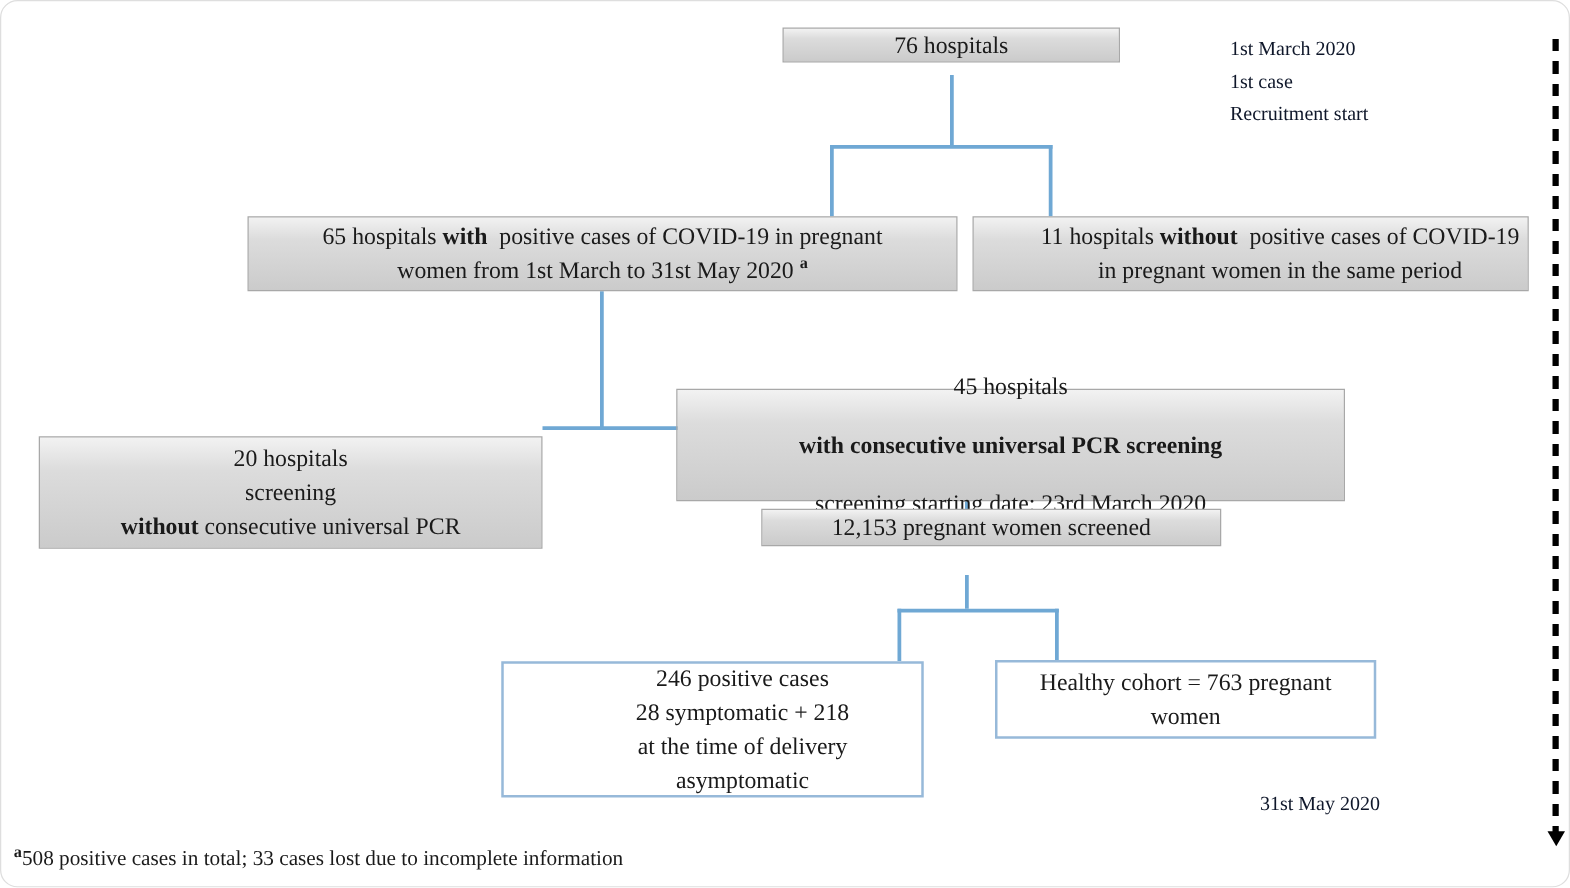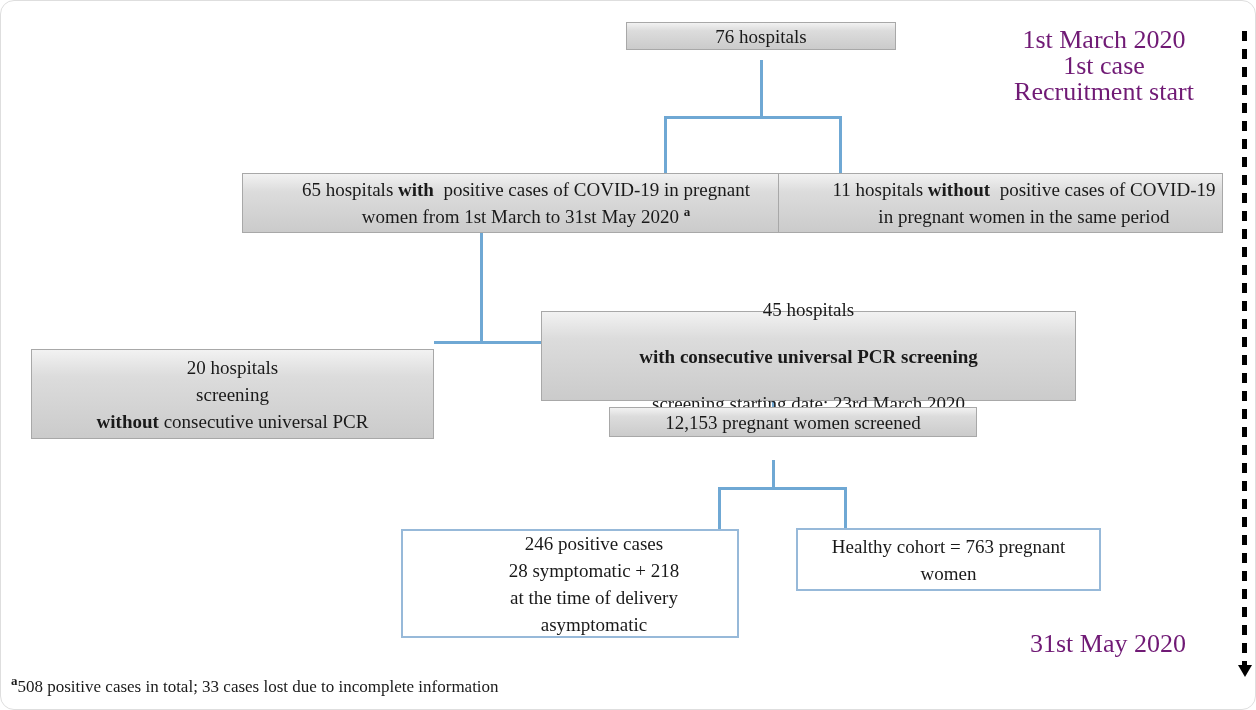--- a/index.html
+++ b/index.html
@@ -40,24 +40,24 @@
     font-size:19px;
   }
   .line{white-space:pre-wrap;line-height:27px;}
   .vcenter{display:flex;flex-direction:column;justify-content:center;}
   .b{font-weight:bold;}
   sup.mark{font-weight:bold;font-size:13px;vertical-align:super;line-height:0;}
   .conn-v{position:absolute;width:3px;background:var(--connector-blue);}
   .conn-h{position:absolute;height:3px;background:var(--connector-blue);}
   .side-label{
     position:absolute;
-    font-size:26px;
+    font-size:16px;
     line-height:26px;
-    text-align:center;
-    color:#701a75;
+    text-align:left;
+    color:#0f172a;
   }
   #timeline-line{
     position:absolute;
     left:1241px;top:30px;width:5px;height:636px;
     background:repeating-linear-gradient(to bottom,var(--timeline-black) 0 10px,transparent 10px 18px);
   }
   #timeline-arrowhead{
     position:absolute;
     left:1236.5px;top:664px;
     width:0;height:0;
@@ -97,21 +97,21 @@
   <div class="conn-v" style="left:771px;top:400px;height:29px;"></div>
   <div class="conn-v" style="left:771px;top:459px;height:27px;"></div>
   <div class="conn-h" style="left:717px;top:486px;width:129px;"></div>
   <div class="conn-v" style="left:717px;top:486px;height:42px;"></div>
   <div class="conn-v" style="left:843px;top:486px;height:41px;"></div>
 
   <div class="graybox" style="left:625px;top:21px;width:270px;height:28px;line-height:27px;">
     <span>76 hospitals</span>
   </div>
 
-  <div class="graybox vcenter" style="left:197px;top:172px;width:568px;height:60px;margin-left:44px;">
+  <div class="graybox vcenter" style="left:197px;top:172px;width:568px;height:60px;">
     <div class="line"><span>65 hospitals </span><span class="b">with</span><span>  positive cases of COVID-19 in pregnant</span></div>
     <div class="line"><span>women from 1st March to 31st May 2020 </span><sup class="mark">a</sup></div>
   </div>
 
   <div class="graybox vcenter" style="left:777px;top:172px;width:445px;height:60px;padding-left:47px;">
     <div class="line"><span>11 hospitals </span><span class="b">without</span><span>  positive cases of COVID-19</span></div>
     <div class="line">in pregnant women in the same period</div>
   </div>
 
   <div class="graybox vcenter" style="left:30px;top:310px;width:403px;height:90px;margin-top:38px;">

